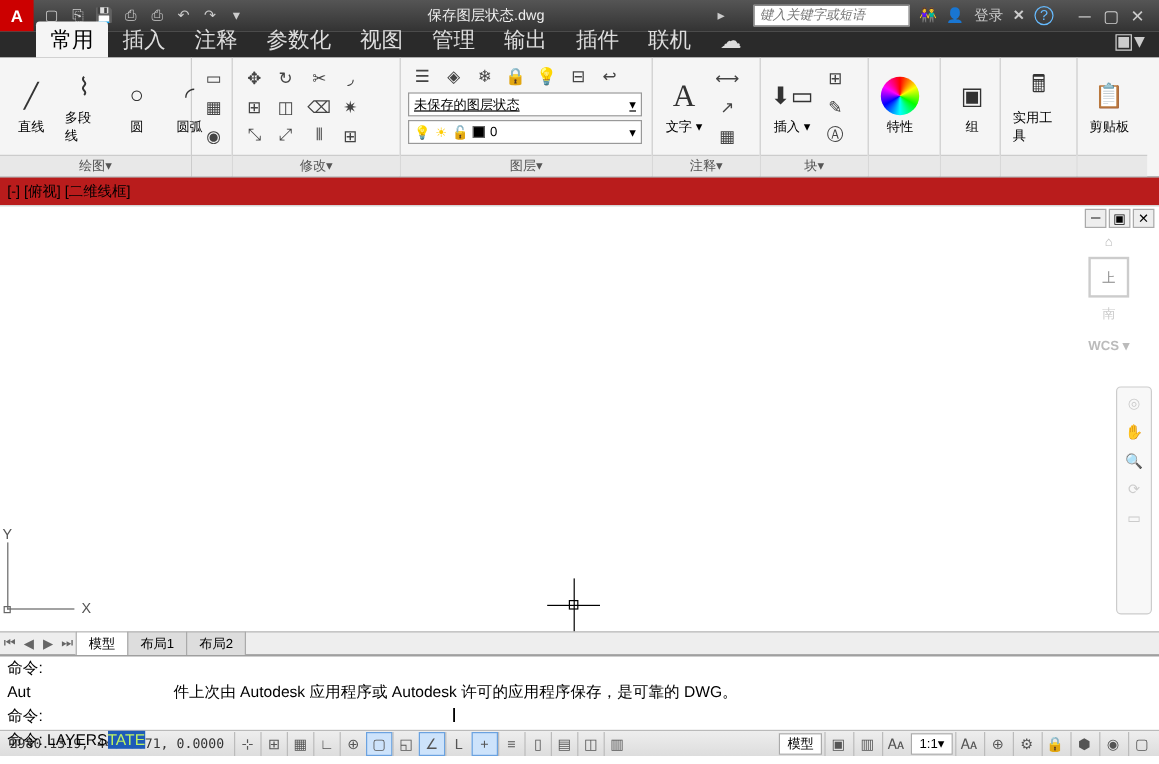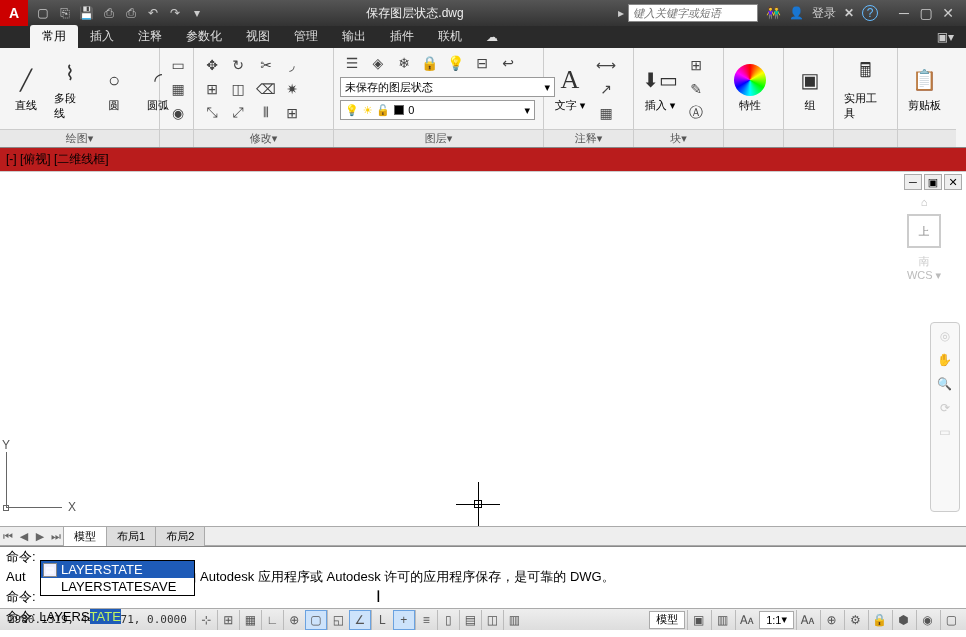--- a/index.html
+++ b/index.html
@@ -4,44 +4,44 @@
 <style>
 * { box-sizing: border-box; margin: 0; padding: 0; font-family: "Microsoft YaHei", SimSun, Arial, sans-serif; }
 body { width: 966px; height: 637px; background: #fff; font-size: 12px; overflow: hidden; }
 
 
 .titlebar { height: 26px; background: linear-gradient(#555,#333); display: flex; align-items: center; color: #ddd; }
 .app-icon { width: 28px; height: 26px; background: #c00; display: flex; align-items: center; justify-content: center; font-weight: bold; color: #fff; font-size: 14px; }
 .qat { display: flex; gap: 4px; padding: 0 6px; align-items: center; }
 .qat-btn { width: 18px; height: 18px; display: flex; align-items: center; justify-content: center; color: #ccc; cursor: pointer; font-size: 12px; }
 .title-center { flex: 1; text-align: center; color: #eee; font-size: 12px; }
-.search-box { width: 130px; height: 18px; background: #fff; border: 1px solid #888; font-size: 11px; color: #999; padding: 0 4px; font-style: italic; }
+.search-box { width: 130px; height: 18px; background: #fff; border: 1px solid #888; font-size: 11px; color: #999; padding: 0 4px; font-style: italic; margin-left: 20px; }
 .title-right { display: flex; align-items: center; gap: 8px; padding: 0 8px; }
 .login { color: #ccc; font-size: 12px; }
 .win-controls { display: flex; gap: 2px; margin-left: 8px; }
 .win-btn { width: 20px; height: 16px; color: #ccc; display: flex; align-items: center; justify-content: center; font-size: 14px; }
 
 
 .ribbon-tabs { height: 22px; background: #2a2a2a; display: flex; align-items: flex-end; padding-left: 30px; }
-.rtab { padding: 3px 12px; color: #ddd; font-size: 12px; cursor: pointer; font-family: Liberation Serif, serif; }
+.rtab { padding: 3px 12px; color: #ddd; font-size: 18px; cursor: pointer; font-family: Liberation Serif, serif; }
 .rtab.active { background: #f5f5f5; color: #000; border-radius: 3px 3px 0 0; }
 .rtab.cloud { width: 28px; text-align: center; }
 
 
 .ribbon { height: 100px; background: #f5f5f5; border-bottom: 1px solid #888; display: flex; }
 .panel { border-right: 1px solid #ccc; display: flex; flex-direction: column; height: 100%; }
 .panel-body { flex: 1; display: flex; align-items: center; padding: 4px 6px; gap: 4px; }
 .panel-label { height: 18px; background: #e8e8e8; text-align: center; font-size: 11px; color: #555; border-top: 1px solid #ccc; display: flex; align-items: center; justify-content: center; }
 .big-btn { display: flex; flex-direction: column; align-items: center; gap: 2px; cursor: pointer; padding: 2px 4px; }
 .big-btn .icn { width: 32px; height: 32px; display: flex; align-items: center; justify-content: center; font-size: 20px; color: #333; }
 .big-btn .lbl { font-size: 11px; }
 .tool-grid { display: grid; grid-template-columns: repeat(3, 24px); grid-auto-rows: 22px; gap: 2px; }
 .tool-grid.c2 { grid-template-columns: repeat(2, 24px); }
 .tbtn { width: 24px; height: 22px; border: 1px solid transparent; display: flex; align-items: center; justify-content: center; font-size: 14px; color: #444; cursor: pointer; }
-.layer-combo { width: 215px; height: 20px; border: 1px solid #999; background: #fff; font-size: 11px; padding: 0 4px; display: flex; align-items: center; }
+.layer-combo { width: 195px; height: 20px; border: 1px solid #999; background: #fff; font-size: 11px; padding: 0 4px; display: flex; align-items: center; text-decoration: underline; }
 .layer-combo2 { width: 195px; height: 20px; border: 1px solid #999; background: #fff; font-size: 11px; padding: 0 4px; display: flex; align-items: center; gap: 4px; }
 .swatch { width: 10px; height: 10px; background: #000; border: 1px solid #666; }
 .colorwheel { width: 32px; height: 32px; border-radius: 50%; background: conic-gradient(red,yellow,lime,cyan,blue,magenta,red); }
 
 
 .view-label { padding: 3px 6px; font-size: 12px; background: #b91c1c; }
 .canvas { position: relative; height: 355px; background: #fff; border-top: 1px solid #ccc; }
 .doc-controls { position: absolute; top: 2px; right: 4px; display: flex; gap: 2px; }
 .doc-btn { width: 18px; height: 16px; border: 1px solid #aaa; background: #eee; font-size: 11px; display: flex; align-items: center; justify-content: center; cursor: pointer; }
 .viewcube-area { position: absolute; top: 24px; right: 12px; width: 60px; text-align: center; color: #bbb; font-size: 11px; }
@@ -291,21 +291,21 @@
     <div class="doc-btn">─</div>
     <div class="doc-btn">▣</div>
     <div class="doc-btn">✕</div>
   </div>
   <div class="viewcube-area">
     <div>⌂</div>
     <div class="viewcube">
         <span style="color:#888;">上</span>
       </div>
     <div style="color:#ccc;">南</div>
-    <div style="margin-top:0;"><span>WCS</span> ▾</div>
+    <div style="margin-top:13px;font-weight:bold;"><span>WCS</span> ▾</div>
   </div>
   <div class="navbar">
     <span>◎</span>
     <span>✋</span>
     <span>🔍</span>
     <span>⟳</span>
     <span>▭</span>
   </div>
   <div class="ucs">
     <div style="position:relative;width:60px;height:60px;">
@@ -330,24 +330,20 @@
   <div class="mtab inactive">布局1</div>
   <div class="mtab inactive">布局2</div>
 </div>
 
 <div class="cmd-area">
   <div class="cmd-line">命令:</div>
   <div class="cmd-line"><span>Aut</span><span style="visibility:hidden;">LAYERSTATESAVE&nbsp;</span><span>件上次由 Autodesk 应用程序或 Autodesk 许可的应用程序保存，是可靠的 DWG。</span></div>
   <div class="cmd-line">命令:</div>
   <div class="cmd-input-row">
     <span class="cmd-typed"><span>命令: </span><span>LAYERS</span><span class="hl">TATE</span></span>
-  </div>
-  <div class="autocomplete">
-    <div class="ac-item sel"><span class="ac-icon">▤</span><span>LAYERSTATE</span></div>
-    <div class="ac-item"><span>LAYERSTATESAVE</span></div>
   </div>
   <div class="text-cursor">Ⅰ</div>
 </div>
 
 <div class="statusbar">
   <div class="coords">2980.1319, 443.9671, 0.0000</div>
   <div class="sb-btns">
     <div class="sb-btn">⊹</div>
     <div class="sb-btn">⊞</div>
     <div class="sb-btn">▦</div>

